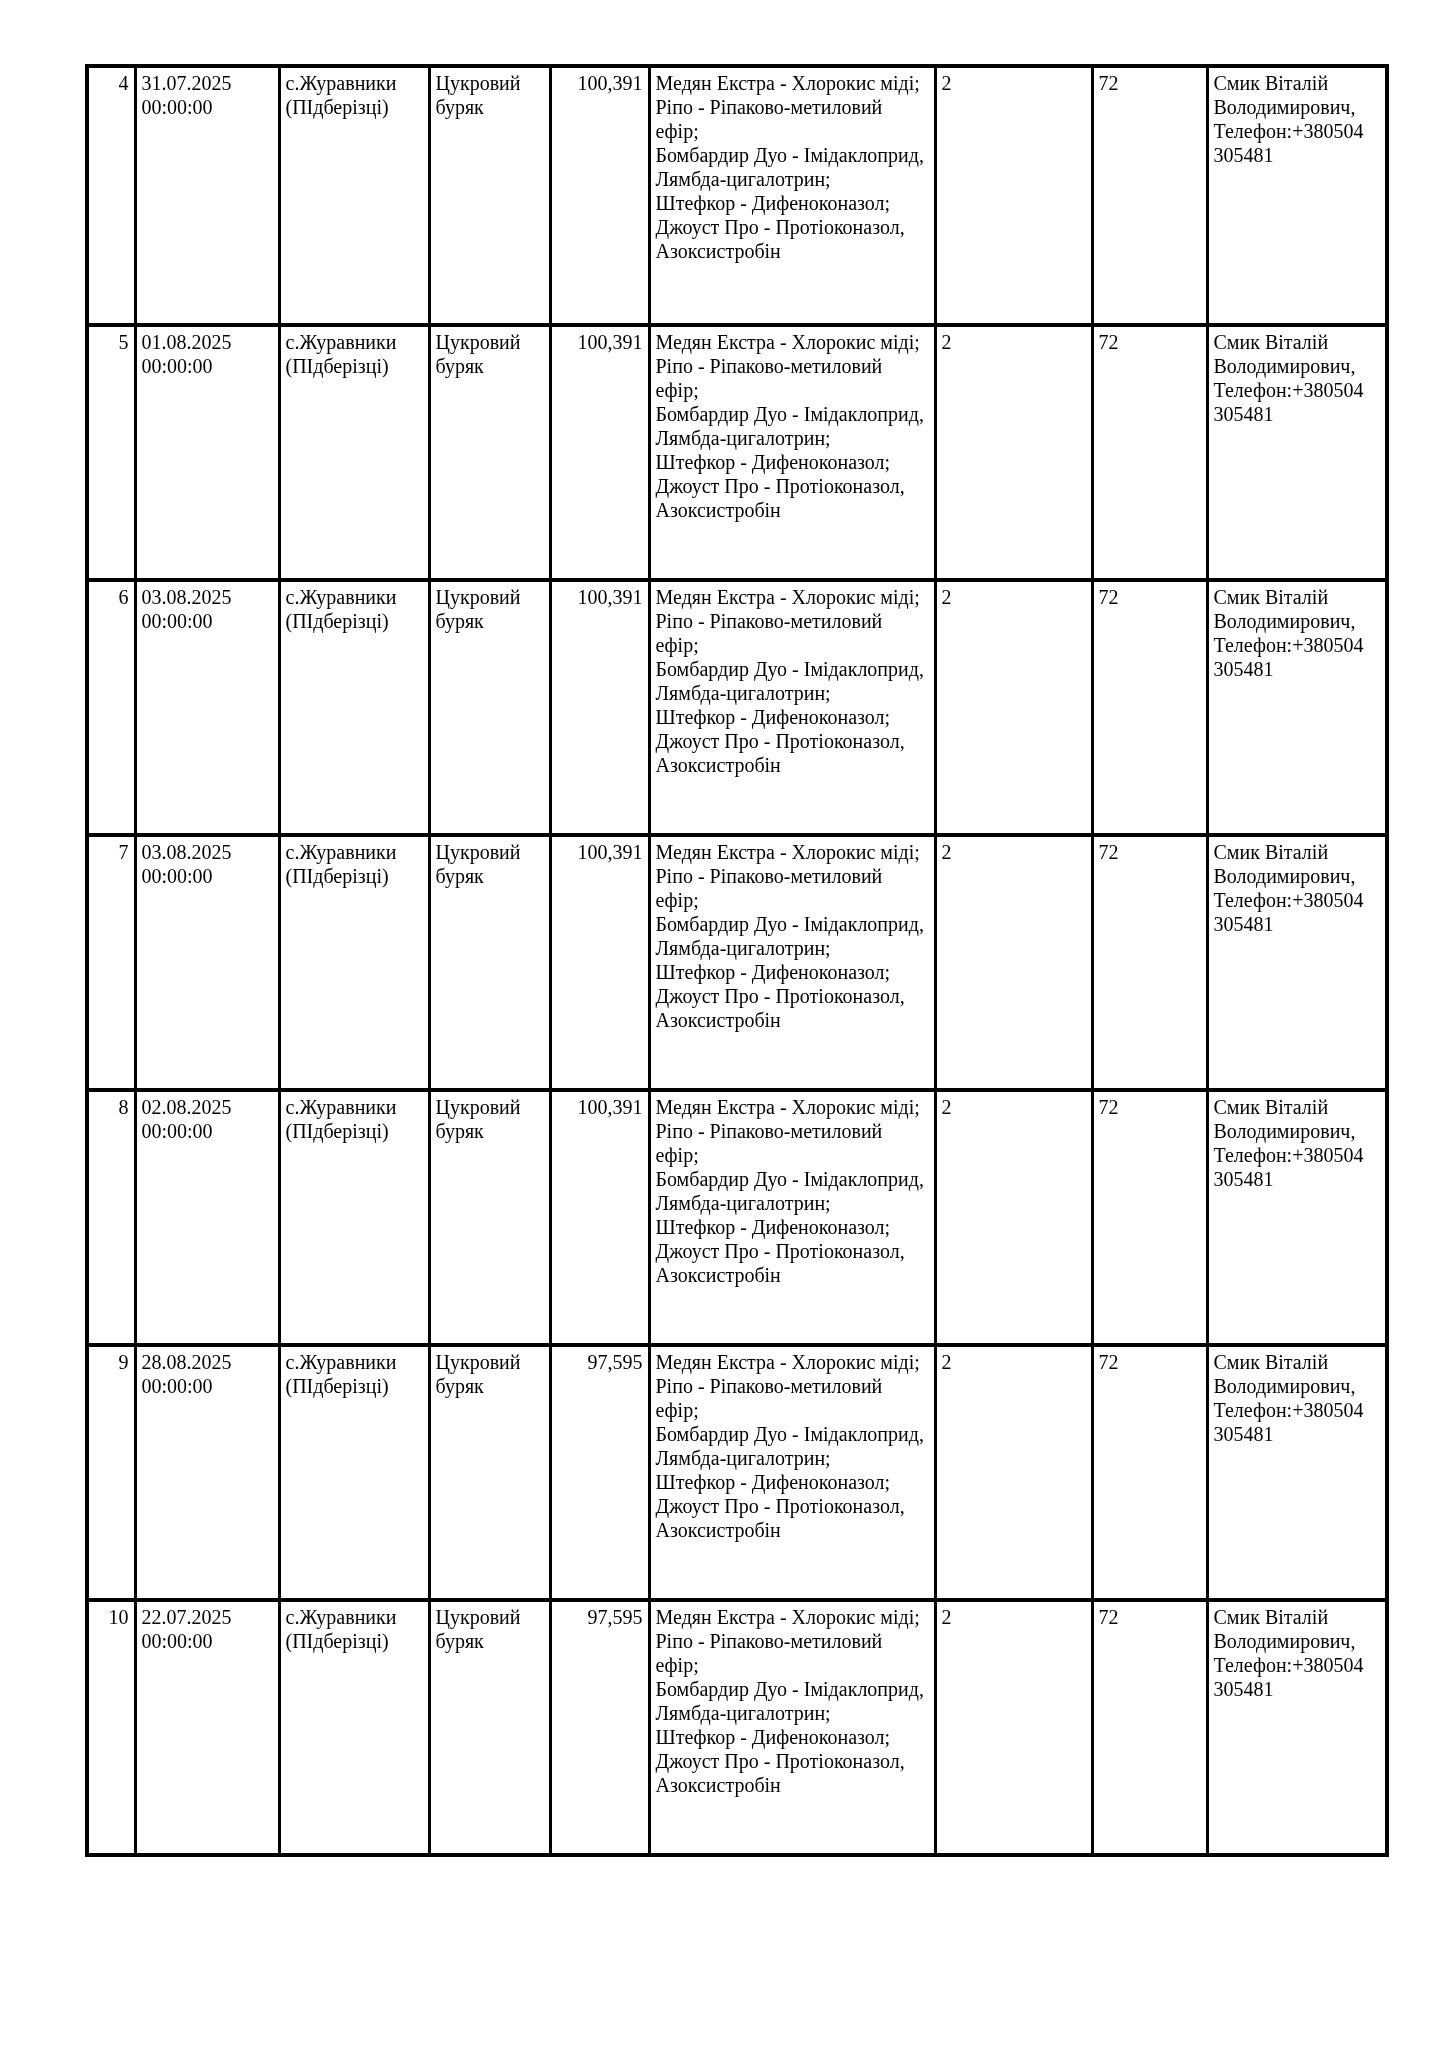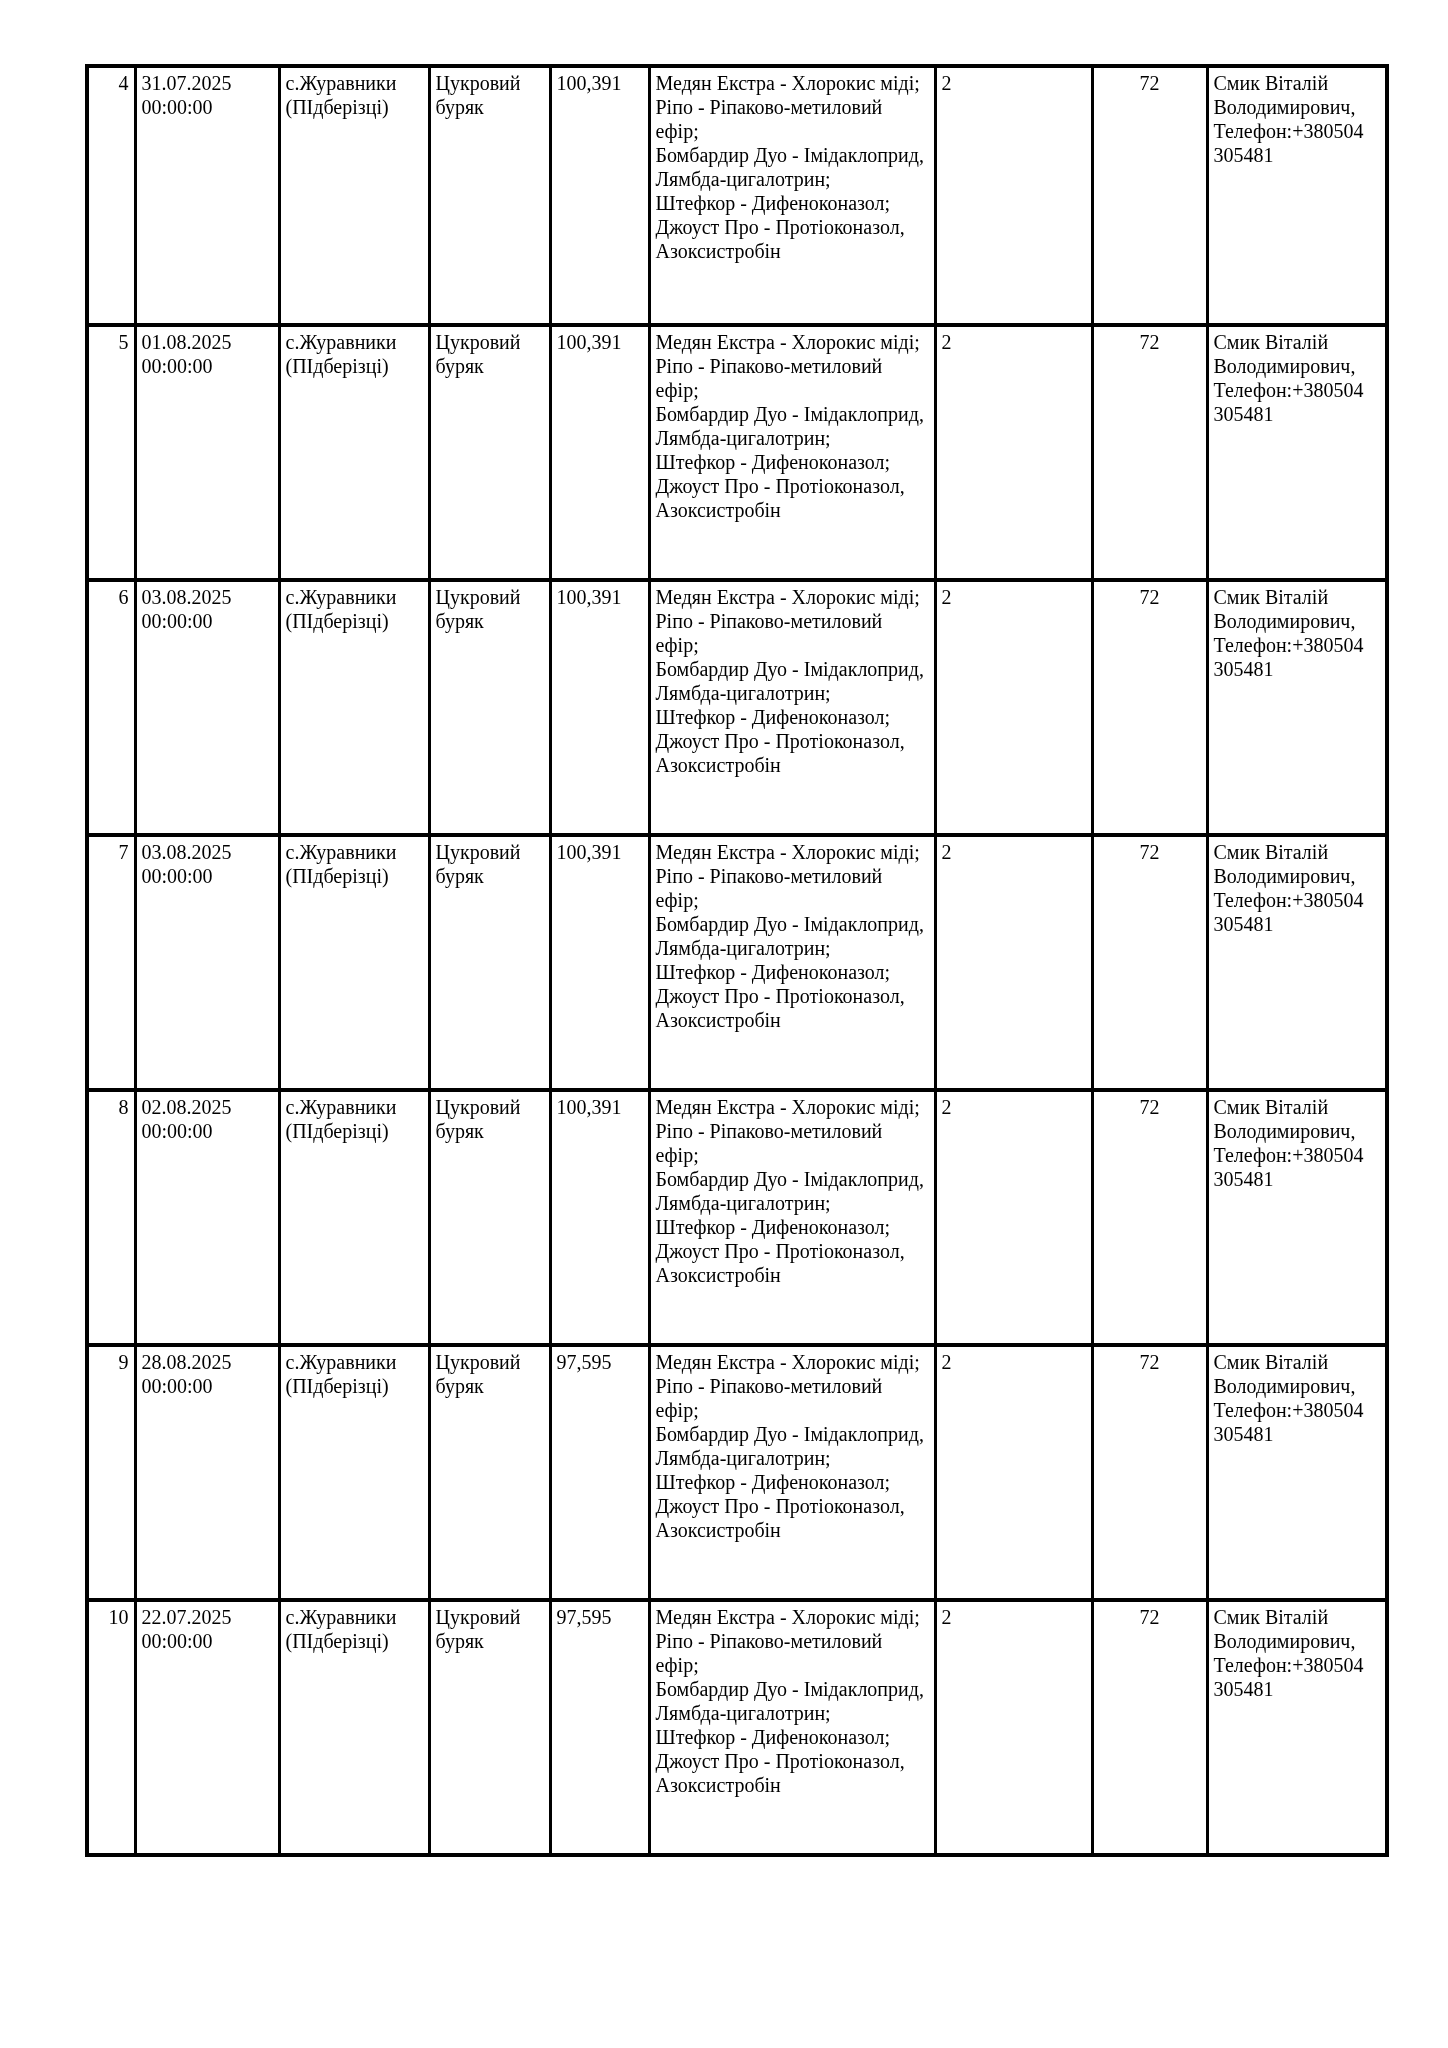--- a/index.html
+++ b/index.html
@@ -38,22 +38,22 @@
     vertical-align: top;
     font-size: 20px;
     line-height: 24px;
     padding: 3px 5px 3px 5px;
     overflow: hidden;
     word-wrap: break-word;
   }
   table.records tr { height: 255px; }
   table.records tr:first-child { height: 259px; }
   td.cell-num    { text-align: right; padding-right: 6px; }
-  td.cell-area   { text-align: left; padding-right: 9px; }
-  td.cell-hours  { text-align: center; padding-right: 9px; }
+  td.cell-area   { text-align: right; padding-right: 9px; }
+  td.cell-hours  { text-align: left; padding-right: 9px; }
   td.cell-products { padding-right: 16px; margin-left: 16px; }
   .product-line { display: block; }
   .nb { white-space: nowrap; }
 </style>
 </head>
 <body>
 
 <div class="page">
   <table class="records">
     <colgroup>

